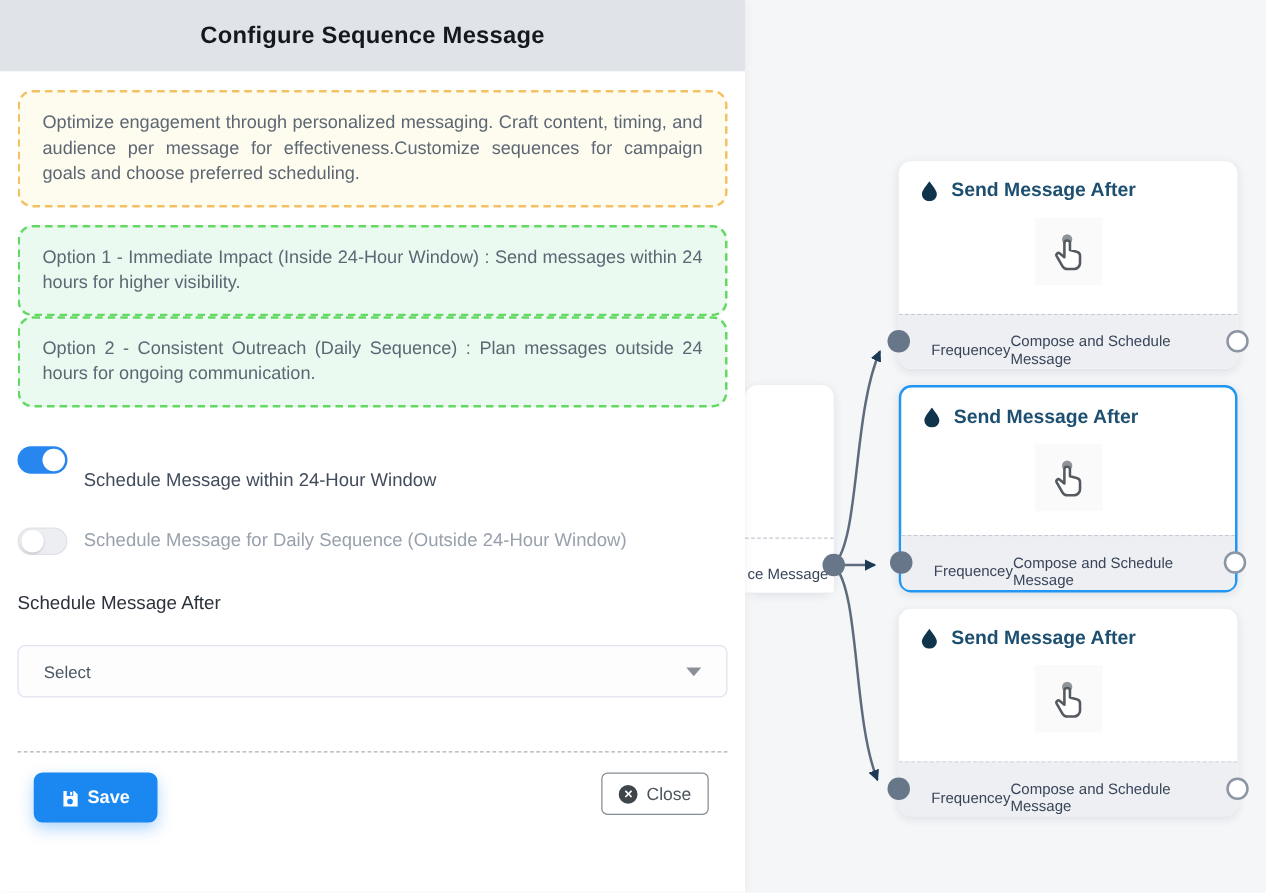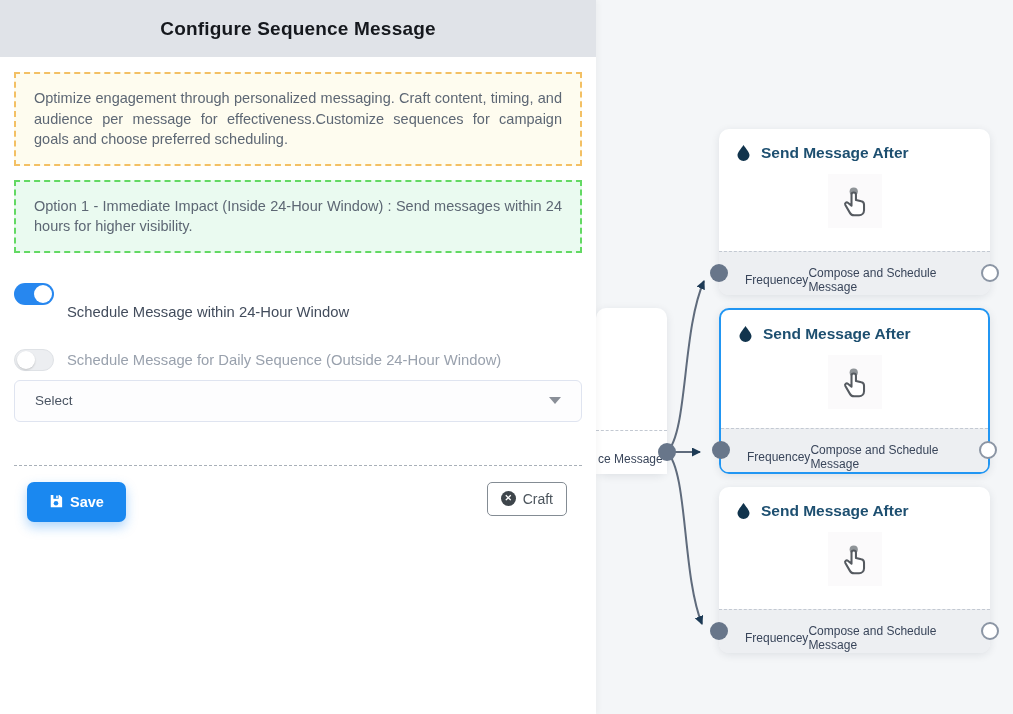--- a/index.html
+++ b/index.html
@@ -5,42 +5,42 @@
   * { margin:0; padding:0; box-sizing:border-box; }
   html,body { width:1013px; height:714px; overflow:hidden; }
   body { font-family:"Liberation Sans", sans-serif; background:#f4f6f8; position:relative; }
 
   
   .panel { position:absolute; left:0; top:0; width:596px; height:714px; background:#ffffff; z-index:10; box-shadow:2px 0 6px rgba(0,0,0,.04); }
   .panel-header { height:57px; background:#e0e3e8; display:flex; align-items:center; justify-content:center; }
   .panel-title { font-size:19px; font-weight:700; color:#15181d; letter-spacing:.2px; }
   .panel-body { padding:15px 14px 0 14px; }
 
-  .note-box { border-radius:0; padding:14px 18px; font-size:14.5px; line-height:1.42; text-align:justify; color:#5d6774; }
+  .note-box { border-radius:12px; padding:14px 18px; font-size:14.5px; line-height:1.42; text-align:justify; color:#5d6774; }
   .note-warning { border:2px dashed #f3c064; background:#fefcef; margin-bottom:14px; }
   .note-success { border:2px dashed #63d963; background:#eafaf0; margin-bottom:0; }
 
   .toggle-row { display:flex; align-items:center; gap:13px; margin:16px 0 0 0; min-height:24px; }
   .toggle-row + .toggle-row { margin-top:28px; }
   .switch { width:40px; height:22px; border-radius:11px; position:relative; flex:0 0 auto; cursor:pointer; }
   .switch.on { background:#2787ef; }
   .switch.on .knob { position:absolute; right:2px; top:2px; width:18px; height:18px; border-radius:50%; background:#fff; }
   .switch.off { background:#eceef1; border:1px solid #dfe2e6; }
   .switch.off .knob { position:absolute; left:2px; top:1px; width:18px; height:18px; border-radius:50%; background:#fff; box-shadow:0 1px 2px rgba(0,0,0,.18); }
   .toggle-label-dark { font-size:14.8px; color:#424c5c;margin-top:35px; }
   .toggle-label-muted { font-size:14.8px; color:#99a1ad; }
 
   .field-label { margin-top:29px; font-size:15px; color:#2c323c; }
-  .select-box { margin-top:8px; height:42px; border:1px solid #dfe4f0; border-radius:6px; background:#fdfdfe; display:flex; align-items:center; padding:0 20px; cursor:pointer;gap:36px; }
+  .select-box { margin-top:25px; height:42px; border:1px solid #dfe4f0; border-radius:6px; background:#fdfdfe; display:flex; align-items:center; padding:0 20px; cursor:pointer;gap:36px; }
   .select-value { font-size:13.5px; color:#4b5563; }
   .caret { margin-left:auto; width:0; height:0; border-left:6px solid transparent; border-right:6px solid transparent; border-top:7px solid #8a8f98; }
 
   .panel-divider { margin:43px 0 0 0; border-top:1px dashed #a9b0b8; }
   .panel-actions { display:flex; align-items:flex-start; justify-content:space-between; padding:16px 15px 0 13px; }
-  .btn { display:inline-flex; align-items:flex-start; gap:7px; cursor:pointer; border:none; }
+  .btn { display:inline-flex; align-items:flex-end; gap:7px; cursor:pointer; border:none; }
   .btn-save { background:#1a88f0; color:#fff; font-weight:700; font-size:14.5px; border-radius:7px; padding:12px 22px; box-shadow:0 5px 12px rgba(26,136,240,.35); font-family:"Liberation Sans", sans-serif; }
   .btn-close { background:#fff; border:1px solid #848c94; color:#4b545c; font-size:14px; border-radius:5px; padding:8px 13px; font-family:"Liberation Sans", sans-serif; }
   .close-circle { width:15px; height:15px; border-radius:50%; background:#3e454b; color:#fff; font-size:9px; line-height:15px; text-align:center; display:inline-block; font-weight:700; }
 
   
   .flow { position:absolute; left:596px; top:0; width:417px; height:714px; background:#f4f6f8; }
   .edges { position:absolute; left:0; top:0; width:417px; height:714px; }
 
   .node { position:absolute; left:123px; width:271px; height:166px; background:#fff; border-radius:10px; box-shadow:0 2px 8px rgba(30,40,60,.10); }
   .node.selected { border:2px solid #2196f3; }
@@ -154,53 +154,57 @@
   <div class="panel-body">
 
     <div class="note-box note-warning">
       <span>Optimize engagement through personalized messaging. Craft content, timing, and audience per message for effectiveness.Customize sequences for campaign goals and choose preferred scheduling.</span>
     </div>
 
     <div class="note-box note-success">
       <span>Option 1 - Immediate Impact (Inside 24-Hour Window) : Send messages within 24 hours for higher visibility.</span>
     </div>
 
+    <div class="note-box note-success">
+      <span>Option 2 - Consistent Outreach (Daily Sequence) : Plan messages outside 24 hours for ongoing communication.</span>
+    </div>
 
     <div class="toggle-row">
       <span class="switch on">
           <span class="knob"></span>
         </span>
       <span class="toggle-label-dark">Schedule Message within 24-Hour Window</span>
     </div>
 
     <div class="toggle-row">
       <span class="switch off">
           <span class="knob"></span>
         </span>
       <span class="toggle-label-muted">Schedule Message for Daily Sequence (Outside 24-Hour Window)</span>
     </div>
 
+    <div class="field-label">Schedule Message After</div>
 
     <div class="select-box">
       <span class="select-value">Select</span>
       <span class="caret"></span>
     </div>
 
     <div class="panel-divider"></div>
 
     <div class="panel-actions">
       <button class="btn btn-save">
         <svg width="14" height="14" viewBox="0 0 16 16">
           <path d="M2 1 h10 l3 3 v11 h-13 z" fill="#fff"></path>
           <rect x="5" y="1" width="6" height="4.5" fill="#1a88f0"></rect>
           <rect x="8.2" y="1.8" width="1.8" height="3" fill="#fff"></rect>
           <circle cx="8" cy="10.5" r="2.6" fill="#1a88f0"></circle>
         </svg>
         <span>Save</span>
       </button>
       <button class="btn btn-close">
         <span class="close-circle">✕</span>
-        <span>Craft</span>
+        <span>Close</span>
       </button>
     </div>
 
   </div>
 </div>
 
 </body></html>

